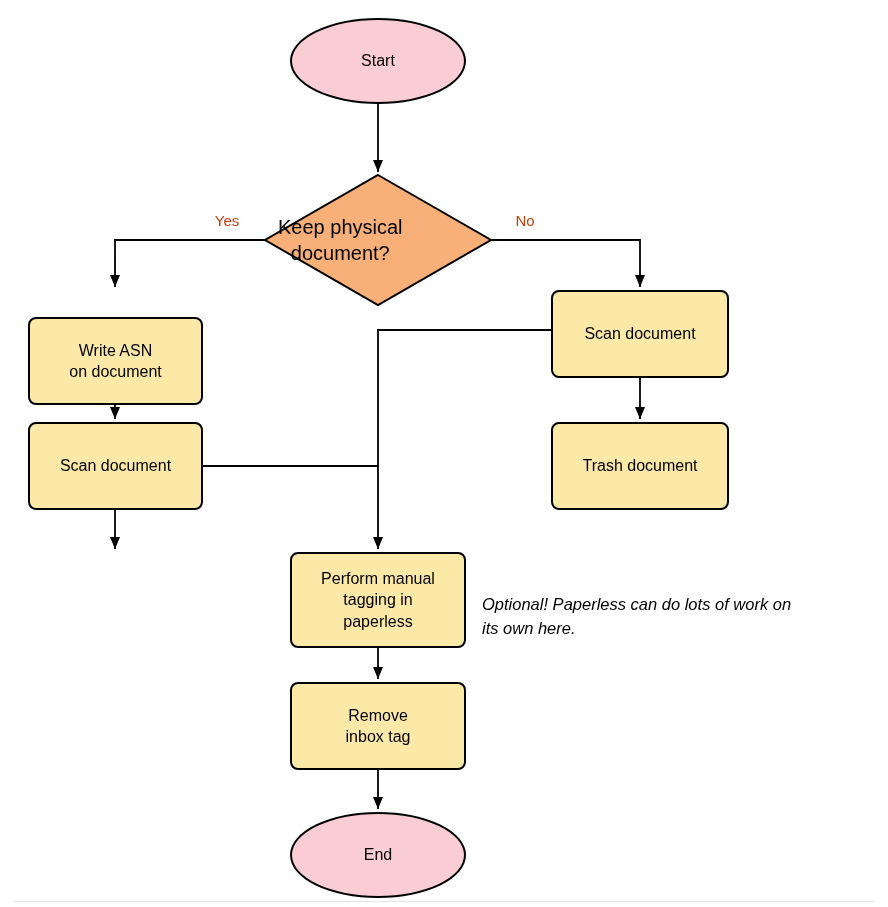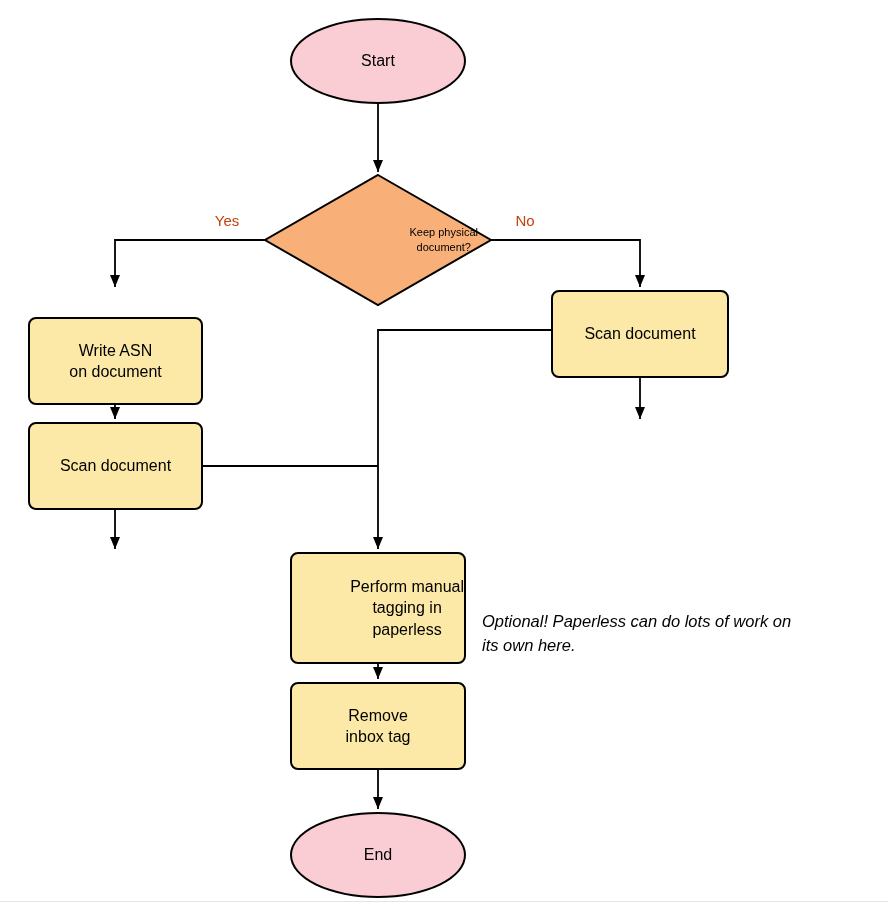--- a/index.html
+++ b/index.html
@@ -13,20 +13,21 @@
   html, body {
     background: #ffffff;
     font-family: "Liberation Sans", sans-serif;
   }
   .canvas {
     position: relative;
     width: 888px;
     height: 907px;
     background: var(--background);
     overflow: hidden;
+    border-radius: 32px;
   }
   .edges-layer {
     position: absolute;
     left: 0; top: 0;
     width: 888px; height: 907px;
   }
   .node {
     position: absolute;
     display: flex;
     align-items: center;
@@ -44,40 +45,39 @@
   }
   .terminal {
     background: var(--terminal_fill);
     border: 2px solid var(--stroke);
     border-radius: 50%;
   }
   .decision-label {
     position: absolute;
     display: flex;
     align-items: center;
-    justify-content: flex-end;
+    justify-content: flex-start;
     text-align: center;
-    font-size: 11px;
+    font-size: 20px;
     line-height: 1.32;
     white-space: pre-line;
   }
   .edge-label {
     position: absolute;
     font-size: 15px;
     color: #c2410c;
     text-align: center;
   }
   .annotation {
     position: absolute;
     font-size: 16.5px;
     font-style: italic;
     line-height: 1.45;
     color: #000;
     white-space: pre-line;
-    margin-top: 17px;
   }
   .bottom-divider {
     position: absolute;
     left: 0;
     top: 901px;
     width: 888px;
     height: 1px;
     background: #e4e4e4;
   }
 </style>
@@ -129,22 +129,25 @@
 
   <div class="node process" style="left:28px; top:422px; width:175px; height:88px;">
     <span>Scan document</span>
   </div>
 
 
   <div class="node process" style="left:551px; top:290px; width:178px; height:88px;">
     <span>Scan document</span>
   </div>
 
+  <div class="node process" style="left:551px; top:422px; width:178px; height:88px;">
+    <span>Trash document</span>
+  </div>
 
-  <div class="node process" style="left:290px; top:552px; width:176px; height:112px;justify-content:flex-end;">
+  <div class="node process" style="left:290px; top:552px; width:176px; height:96px;">
     <span>Perform manual
 tagging in
 paperless</span>
   </div>
 
   <div class="node terminal" style="left:290px; top:812px; width:176px; height:86px;">
     <span>End</span>
   </div>
 
   <div class="node process" style="left:290px; top:682px; width:176px; height:88px;">

